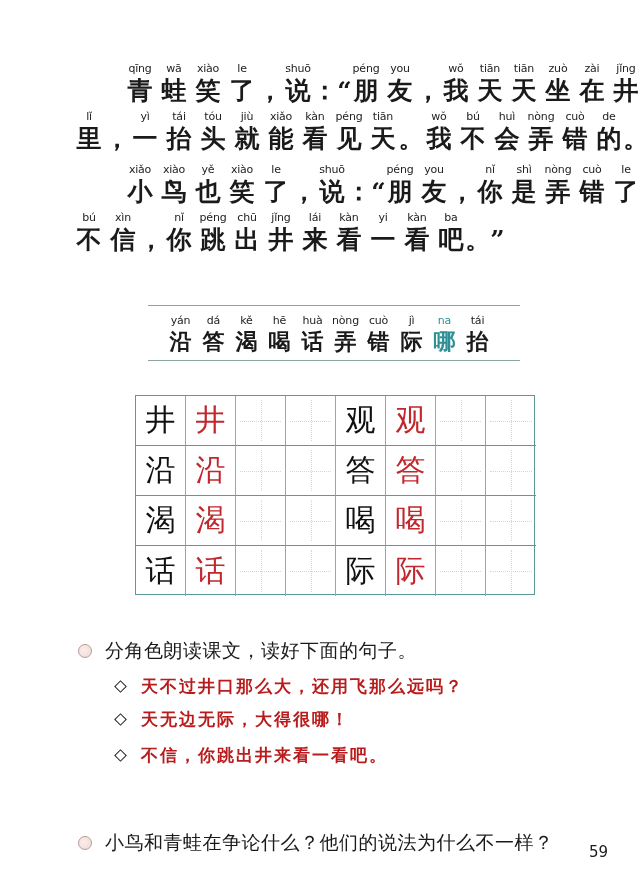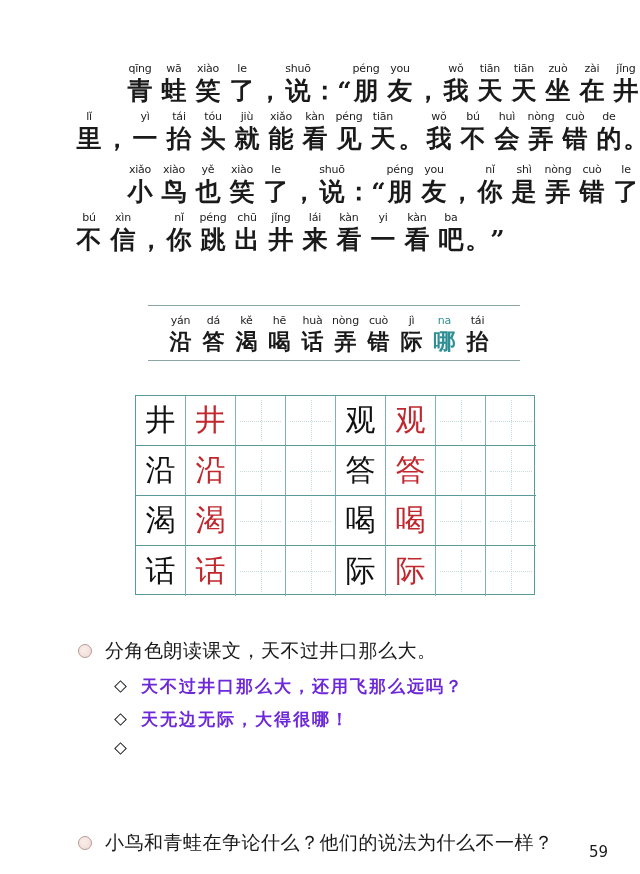--- a/index.html
+++ b/index.html
@@ -158,21 +158,21 @@
       transform: rotate(45deg);
       margin-right: 16px;
       margin-left: 3px;
       box-sizing: border-box;
     }
     .sub-text {
       font-family: "DejaVu Serif", serif;
       font-size: 17px;
       font-weight: bold;
       letter-spacing: 2px;
-      color: #6d28d9;
+      color: #b91c1c;
     }
     .page-number {
       position: absolute;
       left: 578px;
       top: 843px;
       font-family: "DejaVu Sans", sans-serif;
       font-size: 15px;
       color: #1a1a1a;
       margin-left: 11px;
     }
@@ -548,31 +548,32 @@
     </div>
     <div class="cell last-row">
       <span class="ch-red">际</span>
     </div>
     <div class="cell last-row guide"></div>
     <div class="cell last-row guide"></div>
   </div>
 
 <div class="exercise" style="top:638px;">
   <span class="circle-bullet"></span>
-  <span class="exercise-text">分角色朗读课文，天不过井口那么大。</span>
+  <span class="exercise-text">分角色朗读课文，读好下面的句子。</span>
 </div>
 <div class="sub-item" style="top:675px;">
   <span class="diamond"></span>
   <span class="sub-text">天不过井口那么大，还用飞那么远吗？</span>
 </div>
 <div class="sub-item" style="top:708px;">
   <span class="diamond"></span>
   <span class="sub-text">天无边无际，大得很哪！</span>
 </div>
 <div class="sub-item" style="top:744px;">
   <span class="diamond"></span>
+  <span class="sub-text">不信，你跳出井来看一看吧。</span>
 </div>
 <div class="exercise" style="top:830px;">
   <span class="circle-bullet"></span>
   <span class="exercise-text">小鸟和青蛙在争论什么？他们的说法为什么不一样？</span>
 </div>
 
 <div class="page-number">59</div>
 
 </body></html>

